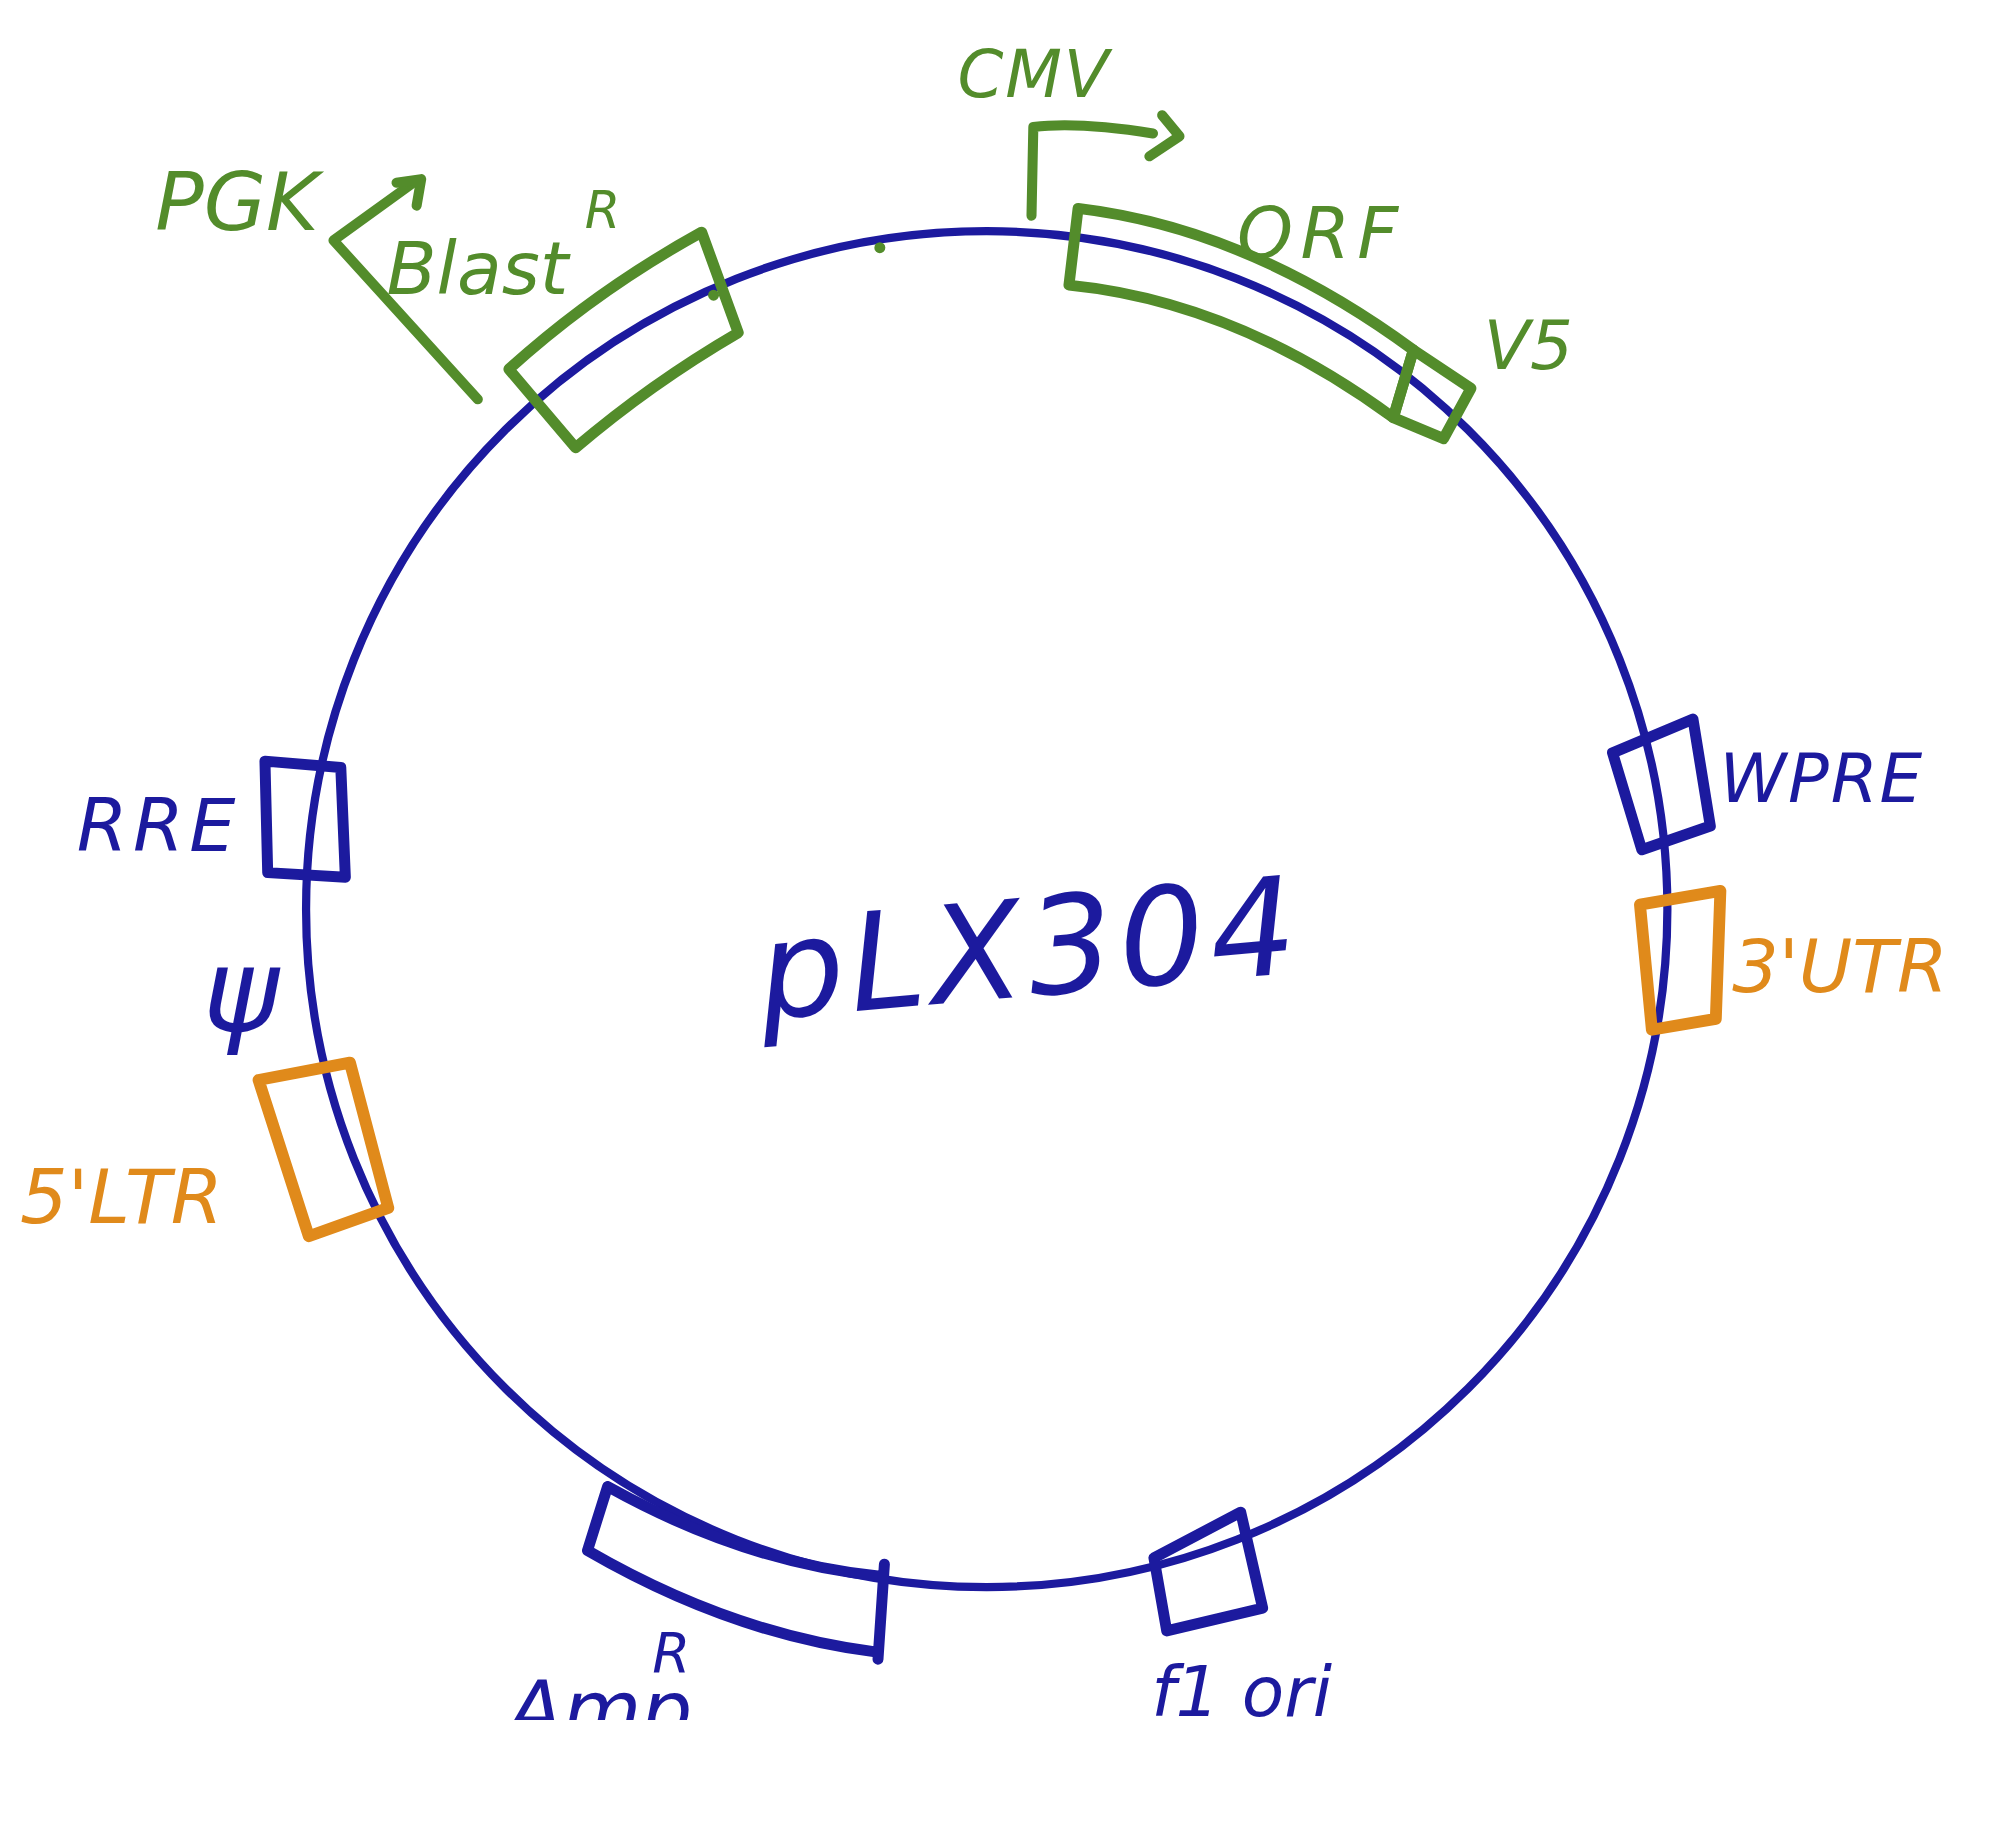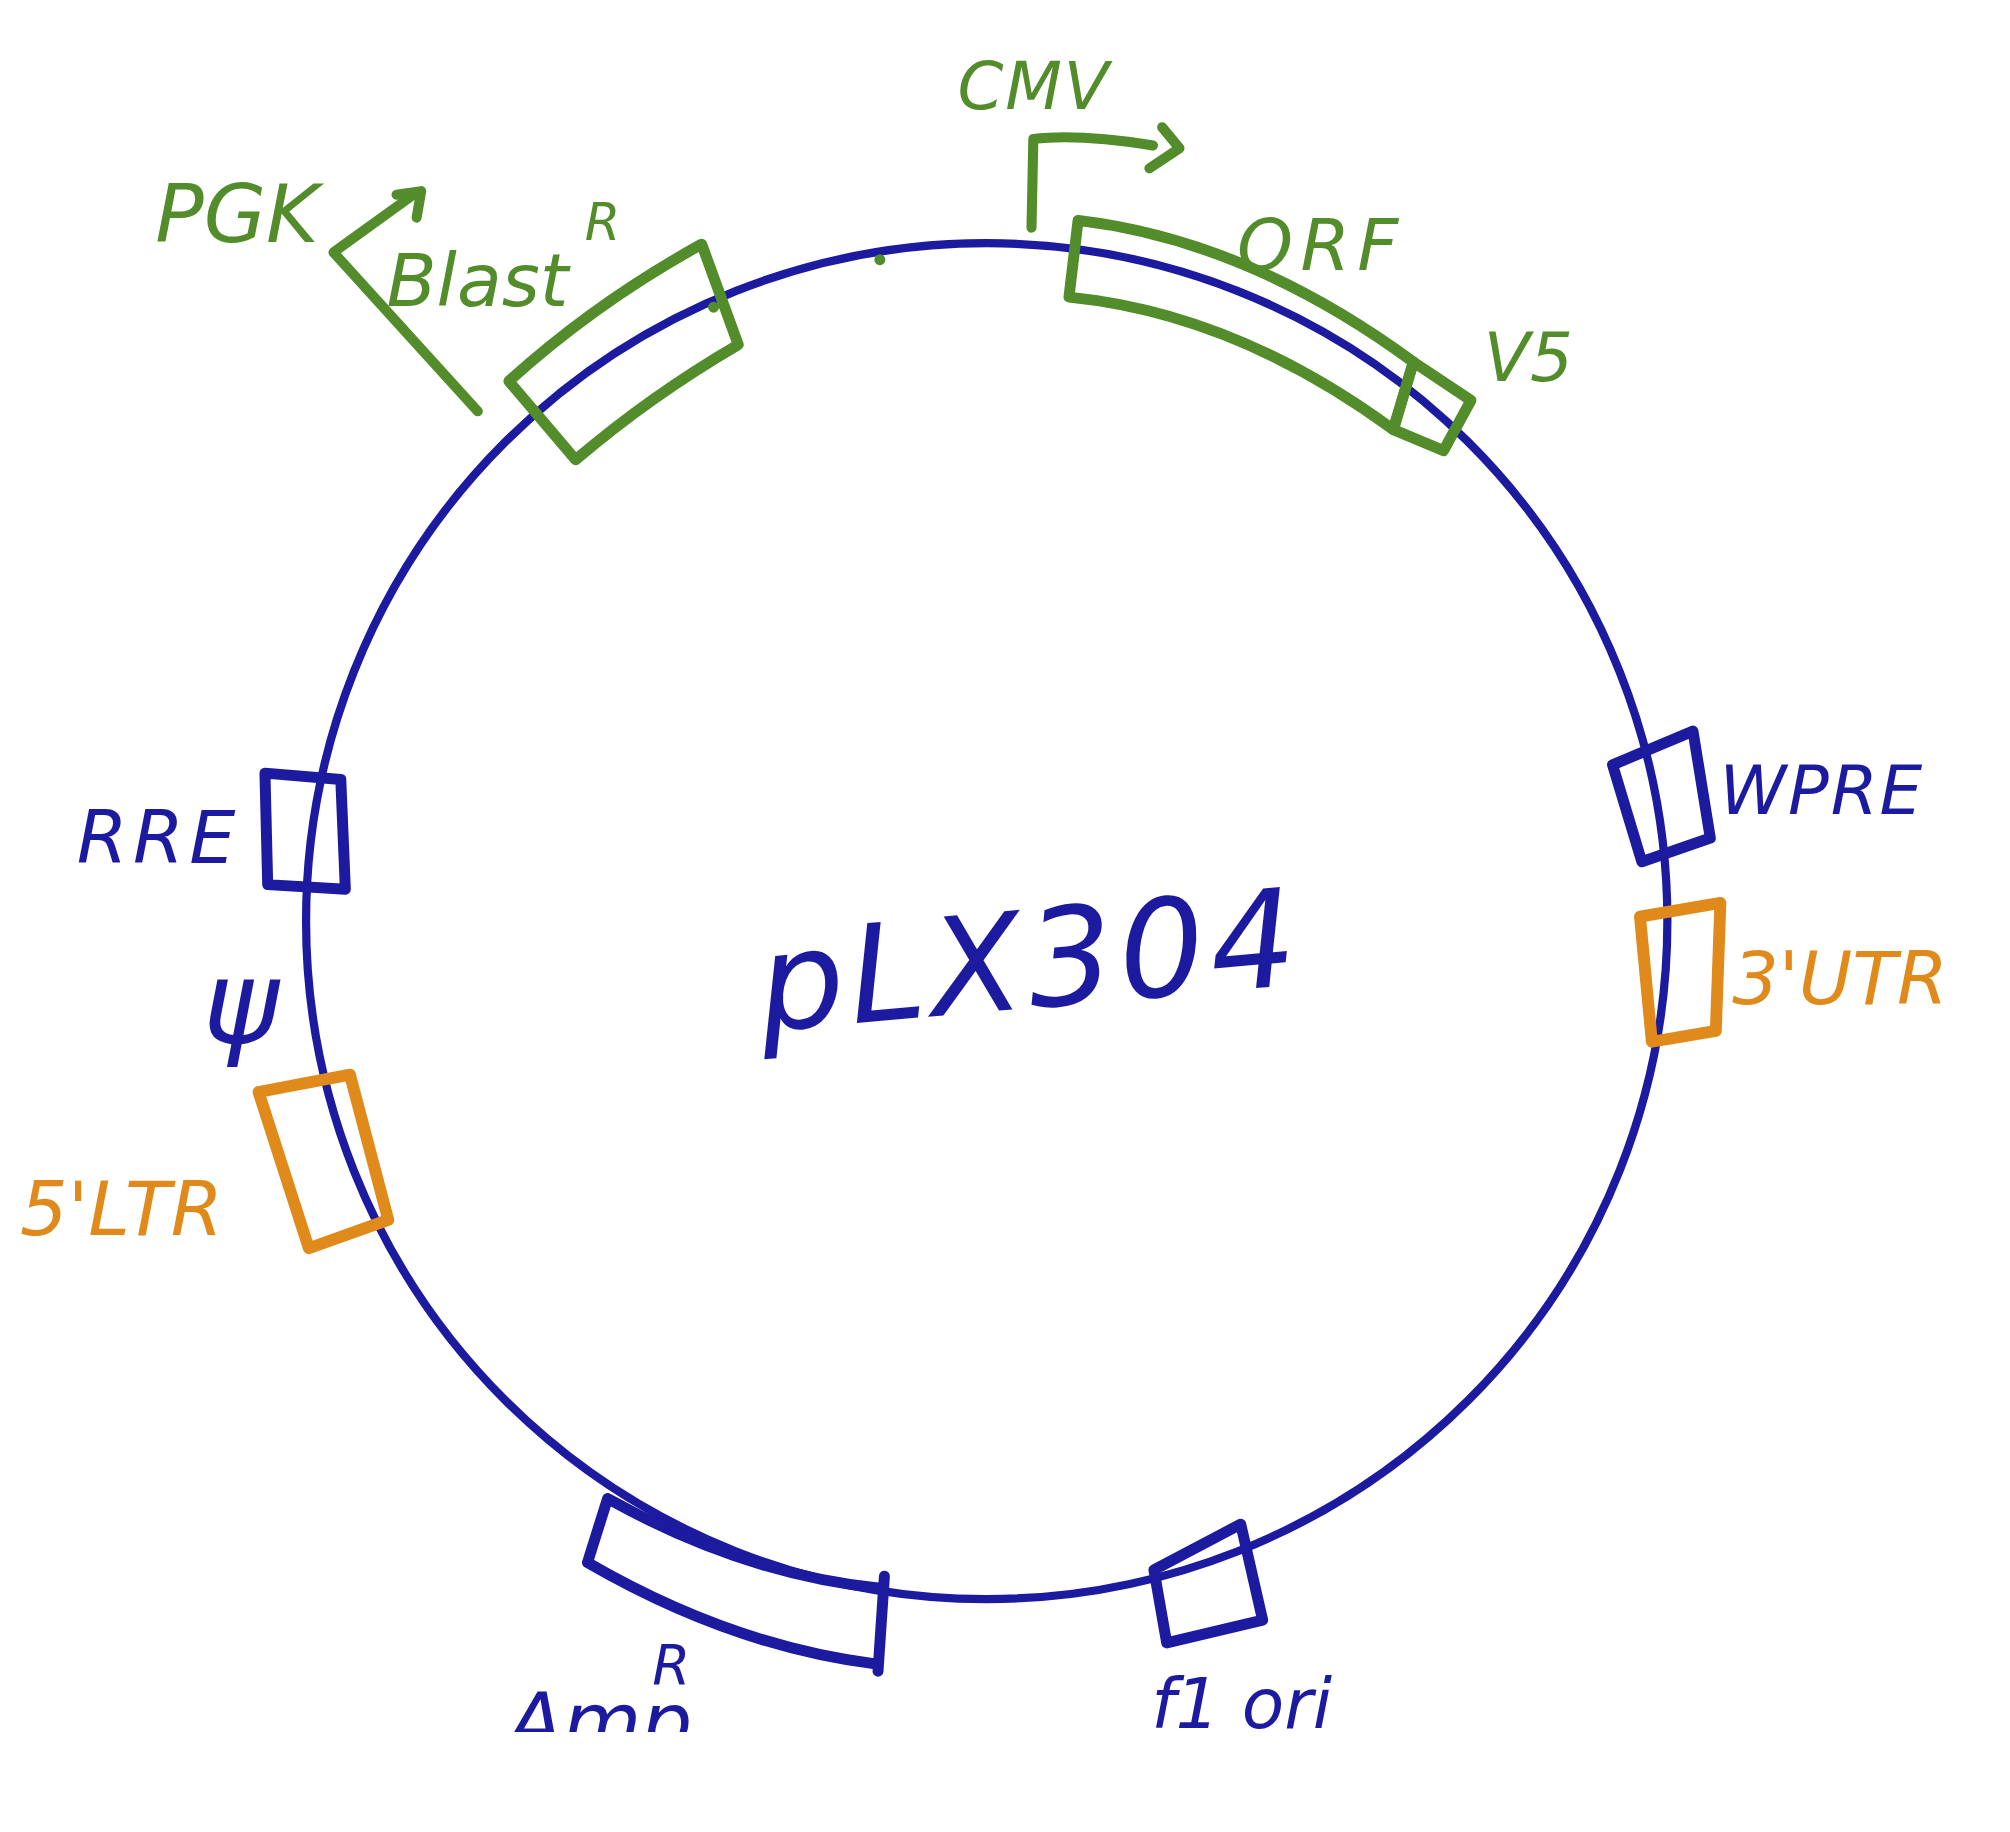--- a/index.html
+++ b/index.html
@@ -5,21 +5,20 @@
   :root{
     --blue:#1c1a9e;
     --green:#538c2b;
     --orange:#e08a1b;
     --bg:#ffffff;
   }
   html,body{margin:0;padding:0;background:var(--bg);}
   .stage{
     width:2010px;height:1720px;position:relative;background:var(--bg);
     font-family:"DejaVu Sans", sans-serif;
-    margin-top:12px;
   }
   svg{display:block;}
   .ink{fill:none;stroke-linecap:round;stroke-linejoin:round;}
   .ink-blue{stroke:var(--blue);}
   .ink-green{stroke:var(--green);}
   .ink-orange{stroke:var(--orange);}
   .hand{
     font-family:"DejaVu Sans", sans-serif;
     font-style:italic;
     fill:var(--blue);

